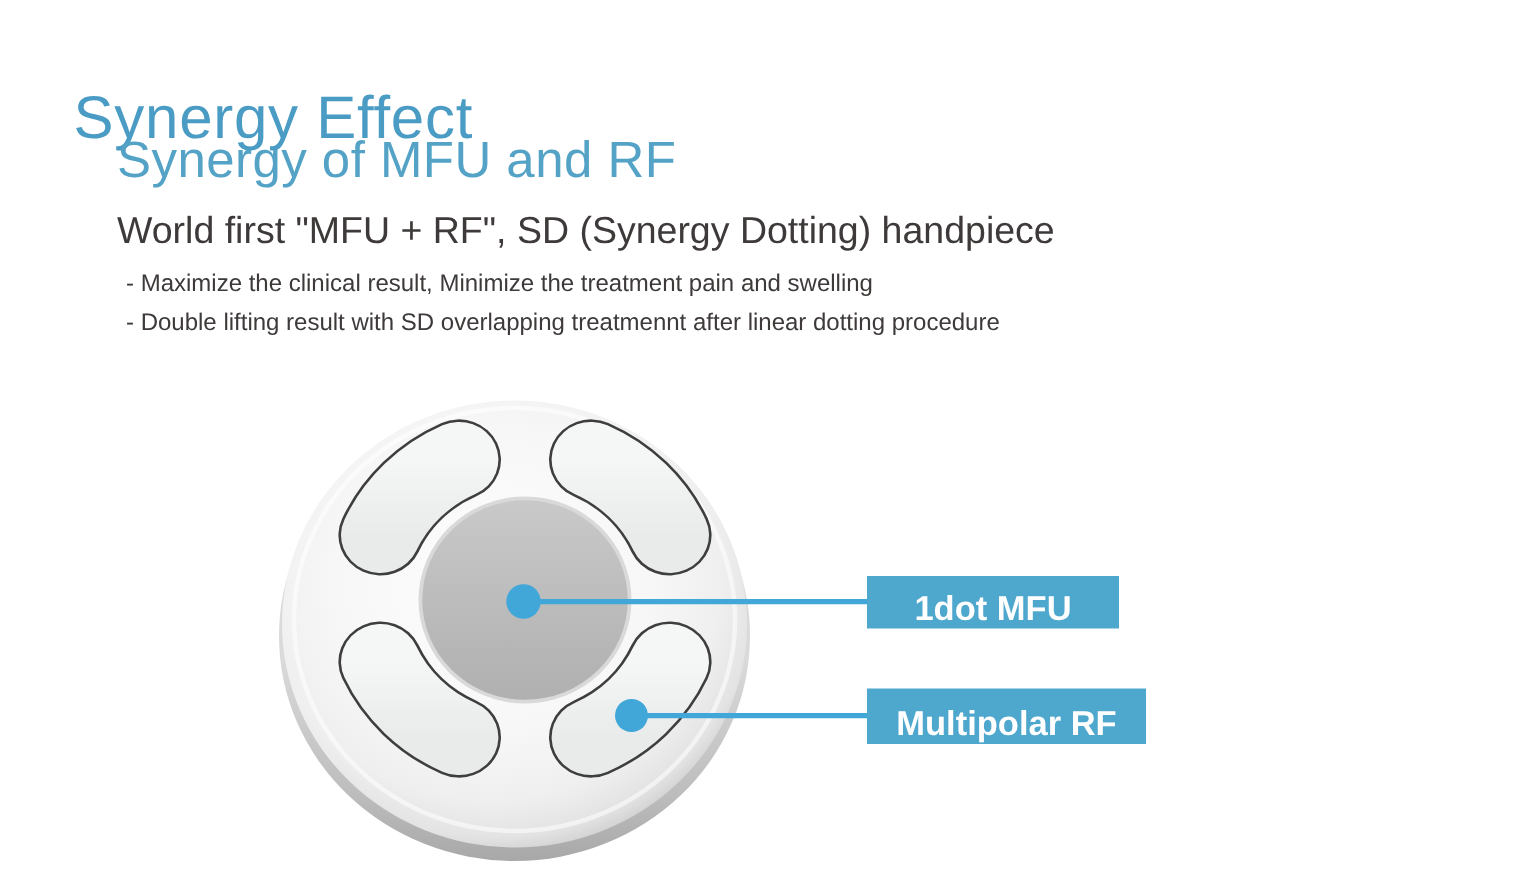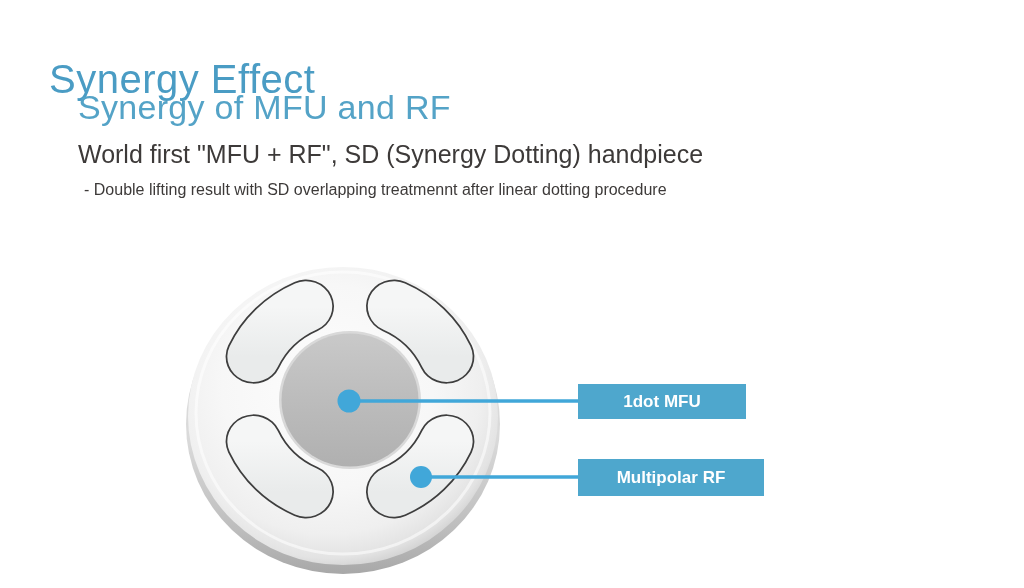--- a/index.html
+++ b/index.html
@@ -43,37 +43,38 @@
   }
   .device-svg{
     position:absolute;left:0;top:0;width:1024px;height:588px;
   }
   .callout-line{stroke:var(--callout-blue);stroke-width:3.5;}
   .callout-dot{fill:var(--callout-blue);}
   .label-box{
     position:absolute;
     background:var(--label-box-blue);
     color:#ffffff;
-    display:flex;align-items:center;justify-content:center;
-    font-weight:700;font-size:17px;
+    display:flex;align-items:flex-end;justify-content:center;
+    font-weight:700;font-size:23px;
     letter-spacing:0px;
   }
   .label-mfu{left:578px;top:384px;width:168px;height:35px;}
   .label-rf{left:578px;top:459px;width:186px;height:37px;}
 </style>
 </head>
 <body>
 
 <div class="slide">
 
   <h1 class="title">Synergy Effect</h1>
   <h2 class="subtitle">Synergy of MFU and RF</h2>
   <div class="heading">World first "MFU + RF", SD (Synergy Dotting) handpiece</div>
 
   <div class="bullets">
+    <div class="bullet">- Maximize the clinical result, Minimize the treatment pain and swelling</div>
     <div class="bullet">- Double lifting result with SD overlapping treatmennt after linear dotting procedure</div>
   </div>
 
   <svg class="device-svg" viewBox="0 0 1024 588" aria-hidden="true">
     <defs>
       <radialGradient id="faceGrad" cx="45%" cy="40%" r="62%">
         <stop offset="0" stop-color="#fdfdfd"></stop>
         <stop offset="0.55" stop-color="#f7f7f7"></stop>
         <stop offset="0.8" stop-color="#efefef"></stop>
         <stop offset="0.93" stop-color="#e3e3e3"></stop>

